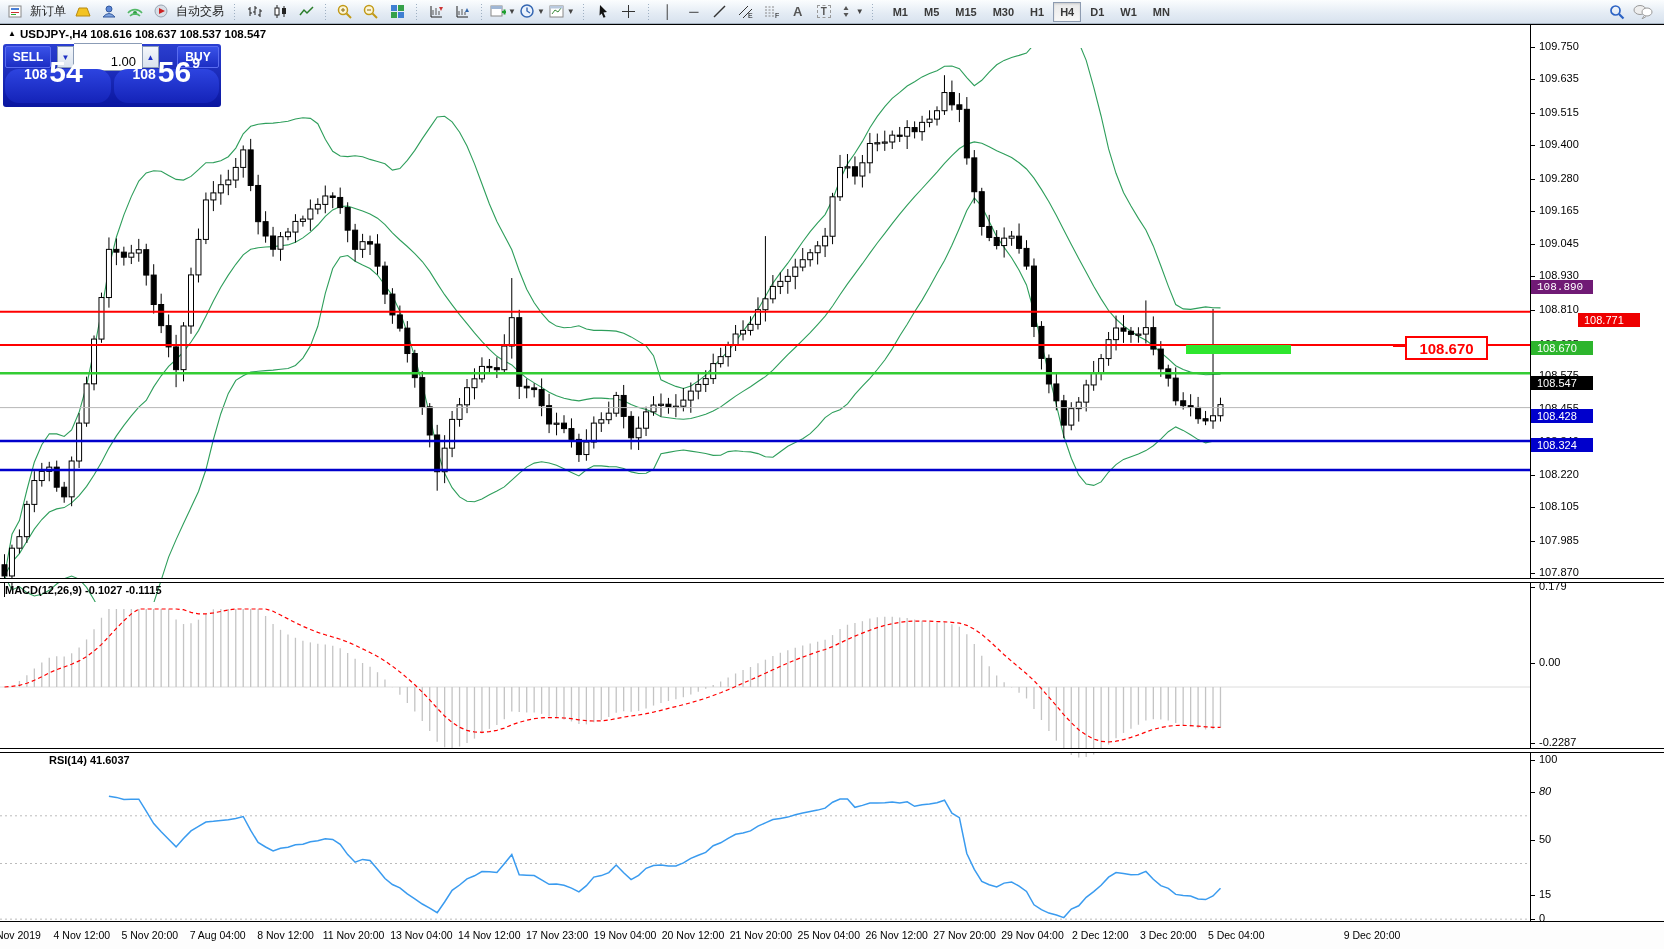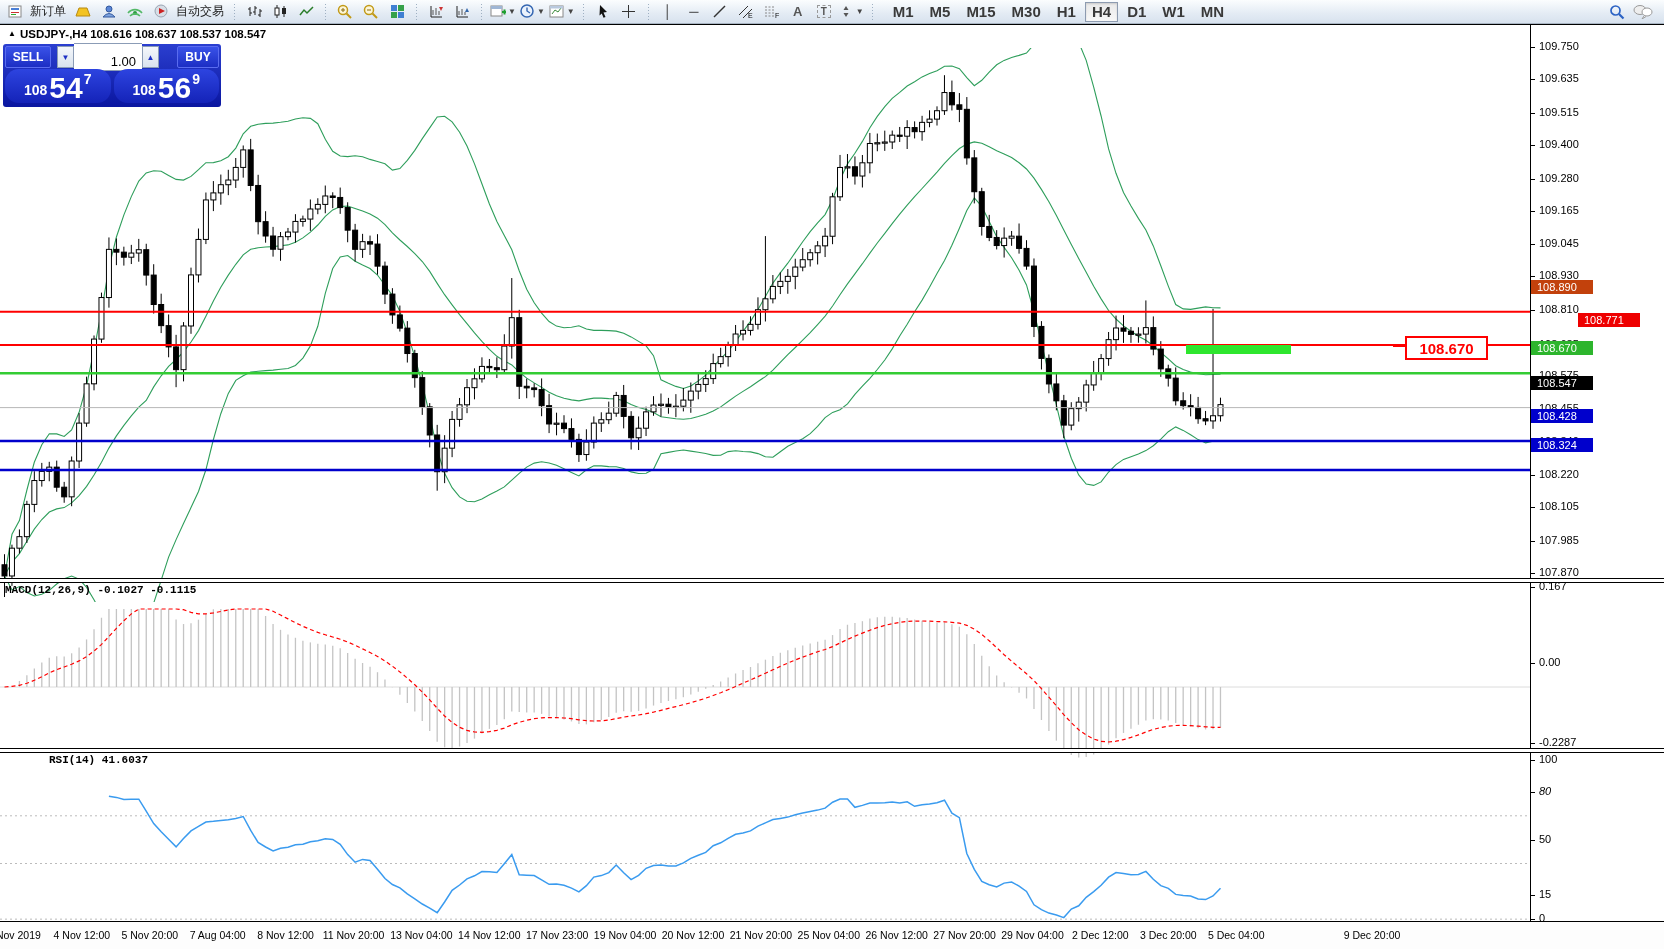--- a/index.html
+++ b/index.html
@@ -10,58 +10,58 @@
     background:linear-gradient(#fbfdfe,#e3ebf4 60%,#d8e2ee);
     border-bottom:1px solid #a8b4c2;display:flex;align-items:center;padding:0 2px;box-sizing:border-box;}
   .tb-btn{height:20px;min-width:22px;display:inline-flex;align-items:center;justify-content:center;
     border:1px solid transparent;border-radius:2px;margin:0 1px;font-size:12px;color:#333;cursor:default;}
   .tb-text{font-size:12px;color:#222;padding:0 4px 0 2px;}
   .grip{width:5px;height:16px;margin:0 4px;
     background:repeating-linear-gradient(to bottom,#9fb0c2 0 1px,transparent 1px 3px);
     background-size:1px 100%;background-repeat:no-repeat;background-position:2px 0;}
   .caret{font-size:8px;color:#444;margin-left:2px;}
   .tf-group{display:flex;margin-left:6px;}
-  .tf{height:18px;padding:0 6px;display:flex;align-items:center;font-size:15px;font-weight:bold;
+  .tf{height:18px;padding:0 6px;display:flex;align-items:center;font-size:11px;font-weight:bold;
     color:#3a3a3a;border:1px solid transparent;margin:0 1px;}
   .tf.active{background:linear-gradient(#e9e9e9,#f8f8f8);border:1px solid #8d9bb0;box-shadow:inset 0 1px 2px #00000022;}
   .tb-right{margin-left:auto;display:flex;align-items:center;margin-right:6px;}
   .glyph{font-size:13px;line-height:1;}
   
   .chart-area{position:absolute;left:0;top:24px;width:1664px;height:925px;background:#fff;}
   #main-svg,#macd-svg,#rsi-svg{position:absolute;left:0;}
   #main-svg{top:24px;}
   #macd-svg{top:581px;}
   #rsi-svg{top:751px;}
   .vaxis-border{position:absolute;left:1530px;top:24px;width:1px;height:897px;background:#000;}
   .hsep{position:absolute;left:0;width:1664px;height:3px;background:#fff;border-top:1px solid #000;border-bottom:1px solid #000;}
   .hsingle{position:absolute;left:0;width:1664px;height:1px;background:#000;}
   .chart-header{position:absolute;left:8px;top:28px;font-size:11.5px;font-weight:bold;color:#000;}
   .chart-header .tri{font-size:8px;vertical-align:2px;margin-right:4px;}
-  .ind-label{position:absolute;left:5px;font-size:11px;font-weight:bold;color:#000;font-family:Liberation Mono, monospace;}
+  .ind-label{position:absolute;left:5px;font-size:11px;font-weight:bold;color:#000;}
   .axis-label{position:absolute;left:1539px;font-size:11px;color:#000;white-space:nowrap;}
   .axis-tick{position:absolute;left:1530px;width:5px;height:1px;background:#000;}
   .badge{position:absolute;left:1531px;min-width:52px;padding:1px 4px 1px 6px;font-size:11px;color:#fff;white-space:nowrap;}
   .time-strip{position:absolute;left:0;top:922px;width:1664px;height:27px;background:#fdfdfd;}
   .time-label{position:absolute;top:7px;transform:translateX(-50%);font-size:10.5px;color:#000;white-space:nowrap;}
   
   .trade-panel{position:absolute;left:3px;top:44px;width:218px;height:63px;
     background:linear-gradient(#2b3fd0,#0a16a0);border-radius:3px;padding:2px;box-sizing:border-box;}
   .tp-row1{display:flex;height:22px;}
   .tp-btn{background:linear-gradient(#3a52e8,#1c2ec4);color:#fff;font-size:12px;font-weight:bold;
     display:flex;align-items:center;justify-content:center;border:1px solid #5a6cf0;border-radius:2px;}
   .tp-sell{width:44px;}
   .tp-buy{width:40px;margin-left:auto;}
   .tp-stepper{display:flex;align-items:center;margin-left:6px;}
   .tp-spin{width:15px;height:20px;background:linear-gradient(#f4f7fb,#d9e2ee);border:1px solid #8b9cb6;
     color:#1c2ec4;font-size:8px;display:flex;align-items:center;justify-content:center;}
   .tp-vol{width:62px;height:18px;border:1px solid #8b9cb6;border-left:none;border-right:none;
     text-align:right;font-size:13px;padding:8px 6px 0 0;font-family:"Liberation Sans",sans-serif;}
   .tp-row2{display:flex;height:34px;margin-top:1px;}
   .tp-price{flex:1;background:linear-gradient(#2d44e0,#1423b8);border-radius:14px;color:#fff;
-    display:flex;align-items:flex-end;justify-content:center;padding-bottom:2px;}
+    display:flex;align-items:flex-end;justify-content:center;padding-bottom:18px;}
   .tp-price+.tp-price{margin-left:3px;}
   .tp-price .small{font-size:14px;font-weight:bold;margin:0 2px 3px 0;}
   .tp-price .big{font-size:30px;font-weight:bold;line-height:26px;}
   .tp-price .sup{font-size:14px;font-weight:bold;margin:0 0 14px 1px;}
   
   .cn-note{position:absolute;left:1256px;top:279px;font-size:31px;font-weight:bold;letter-spacing:5px;
     color:#2ee62e;text-shadow:2px 2px 0 #063d06, -1px -1px 0 #9cff9c;white-space:nowrap;}
   .green-bar{position:absolute;left:1186px;top:345px;width:105px;height:9px;background:#2ee62e;}
   .price-box{position:absolute;left:1405px;top:336px;width:79px;height:20px;border:2px solid #ff0000;
     background:#fff;color:#ff0000;font-size:15px;font-weight:bold;display:flex;align-items:center;justify-content:center;}
@@ -867,36 +867,36 @@
       <div class="axis-label" style="top: 434.523px;">108.340</div>
       <div class="axis-tick" style="top: 475.1px;"></div>
       <div class="axis-label" style="top: 468.1px;">108.220</div>
       <div class="axis-tick" style="top: 507.277px;"></div>
       <div class="axis-label" style="top: 500.277px;">108.105</div>
       <div class="axis-tick" style="top: 540.853px;"></div>
       <div class="axis-label" style="top: 533.853px;">107.985</div>
       <div class="axis-tick" style="top: 573.031px;"></div>
       <div class="axis-label" style="top: 566.031px;">107.870</div>
       <div class="axis-tick" style="top: 587.007px;"></div>
-      <div class="axis-label" style="top: 580.007px;">0.167</div>
+      <div class="axis-label" style="top: 580.007px;">0.179</div>
       <div class="axis-tick" style="top: 663px;"></div>
       <div class="axis-label" style="top: 656px;">0.00</div>
       <div class="axis-tick" style="top: 743.091px;"></div>
       <div class="axis-label" style="top: 736.091px;">-0.2287</div>
       <div class="axis-tick" style="top: 760px;"></div>
       <div class="axis-label" style="top: 753px;">100</div>
       <div class="axis-tick" style="top: 791.8px;"></div>
       <div class="axis-label" style="top: 784.8px; font-style: italic;">80</div>
       <div class="axis-tick" style="top: 839.5px;"></div>
       <div class="axis-label" style="top: 832.5px;">50</div>
       <div class="axis-tick" style="top: 895.15px;"></div>
       <div class="axis-label" style="top: 888.15px;">15</div>
       <div class="axis-tick" style="top: 919px;"></div>
       <div class="axis-label" style="top: 912px;">0</div>
-      <div class="badge" style="background: #c2410c; top: 279.631px;">108.890</div>
+      <div class="badge" style="background: #701a75; top: 279.631px; font-family: Liberation Mono, monospace;">108.890</div>
       <div class="badge" style="background: rgb(238, 0, 0); top: 312.928px; margin-left: 47px;">108.771</div>
       <div class="badge" style="background: rgb(45, 181, 45); top: 341.188px;">108.670</div>
       <div class="badge" style="background: rgb(0, 0, 0); top: 375.604px;">108.547</div>
       <div class="badge" style="background: rgb(0, 0, 204); top: 408.9px;">108.428</div>
       <div class="badge" style="background: rgb(0, 0, 204); top: 438px;">108.324</div>
     </div>
   <div class="time-strip">
       <div id="time-labels">
         <div class="time-label" style="left: 14px;">1 Nov 2019</div>
         <div class="time-label" style="left: 81.9px;">4 Nov 12:00</div>

